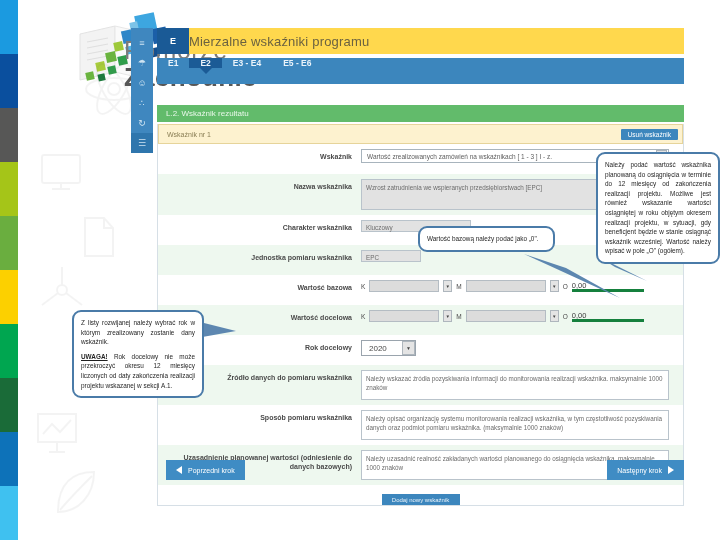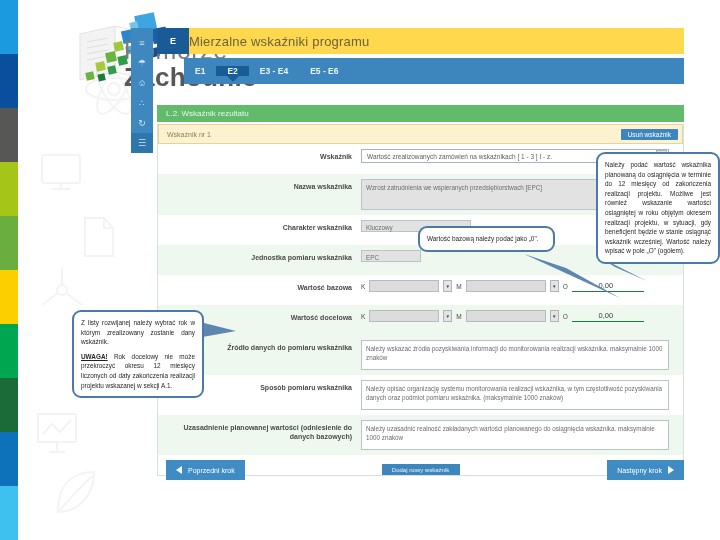--- a/index.html
+++ b/index.html
@@ -26,21 +26,21 @@
   .navstrip .ni.active{background:#2f76ad;}
 
   .app{position:absolute;left:157px;top:28px;width:527px;height:460px;}
 
   .titlebar{display:flex;height:26px;margin-bottom:4px;}
   .titlebar .badge{width:32px;background:#1a5a96;color:#fff;display:flex;align-items:center;
     justify-content:center;font-size:9px;font-weight:bold;}
   .titlebar .ttl{flex:1;background:#ffd84d;color:#6b6240;display:flex;align-items:center;
     font-size:13px;letter-spacing:.2px;}
 
-  .tabbar{height:26px;background:#3c86bd;display:flex;align-items:center;position:relative;margin-left:27px;}
+  .tabbar{height:26px;background:#3c86bd;display:flex;align-items:flex-start;position:relative;}
   .tab{display:flex;align-items:center;padding:0 11px;color:#eaf3fa;font-size:8.5px;font-weight:bold;}
   .tab.sel{background:#1b5b96;position:relative;}
   .tab.sel:after{content:"";position:absolute;left:50%;bottom:-6px;margin-left:-6px;
     border-left:6px solid transparent;border-right:6px solid transparent;border-top:6px solid #1b5b96;}
 
   .greenbar{margin-top:21px;height:17px;background:#62bb6b;color:#e8f7e9;font-size:8px;
     display:flex;align-items:center;padding-left:9px;}
 
   .panel{margin-top:2px;border:1px solid #d6dfe6;border-top:none;background:#fff;}
   .panelhead{background:#fdf2cf;border:1px solid #e6d49a;height:18px;display:flex;align-items:center;
@@ -63,21 +63,21 @@
     line-height:1.45;box-sizing:border-box;}
   .ta.wide{width:308px;height:31px;}
   .ta.small{width:110px;height:12px;padding:2px 4px;}
   .ta.tiny{width:60px;height:12px;padding:2px 4px;}
   .ta.white{background:#fff;border:1px solid #b9c3cb;color:#6c6c6c;}
   .ta.white.big{width:308px;height:30px;}
 
   .valrow{display:flex;align-items:center;gap:4px;font-size:6.5px;color:#4a4a4a;}
   .vbox{width:70px;height:12px;background:#dcdcdc;border:1px solid #b4bcc3;box-sizing:border-box;}
   .vbox2{width:80px;height:12px;background:#dcdcdc;border:1px solid #b4bcc3;box-sizing:border-box;}
-  .vnum{width:72px;height:12px;border-bottom:1px solid #15803d;text-align:center;font-size:7.5px;
+  .vnum{width:72px;height:12px;border-bottom:3px solid #15803d;text-align:left;font-size:7.5px;
     color:#3a3a3a;padding-right:4px;box-sizing:border-box;line-height:12px;}
   .mini-arrow{width:9px;height:12px;background:#e4e4e4;border:1px solid #aeb6bd;box-sizing:border-box;
     display:flex;align-items:center;justify-content:center;font-size:4.5px;color:#444;}
 
   .yearsel{width:55px;height:16px;border:1px solid #9aa4ad;background:#fff;display:flex;
     align-items:center;justify-content:space-between;padding-left:7px;font-size:8px;color:#4a4a4a;box-sizing:border-box;}
   .yearsel .arrow{height:14px;width:13px;}
 
   .addbtn{margin:9px auto 0;width:78px;height:11px;background:#3c86bd;color:#e9f2f9;font-size:6px;
     display:flex;align-items:center;justify-content:center;}
@@ -290,20 +290,29 @@
               <span class="vbox"></span>
               <span class="mini-arrow">▼</span>
               <span>M</span>
               <span class="vbox2"></span>
               <span class="mini-arrow">▼</span>
               <span>O</span>
               <span class="vnum">0,00</span>
             </div>
           </div>
         </div>
+        <div class="row">
+          <div class="lab">Rok docelowy</div>
+          <div class="fld">
+            <div class="yearsel">
+              <span>2020</span>
+              <span class="arrow">▼</span>
+            </div>
+          </div>
+        </div>
         <div class="row alt">
           <div class="lab">Źródło danych do pomiaru wskaźnika</div>
           <div class="fld">
             <div class="ta white big">Należy wskazać źródła pozyskiwania informacji do monitorowania realizacji wskaźnika. maksymalnie 1000 znaków</div>
           </div>
         </div>
         <div class="row">
           <div class="lab">Sposób pomiaru wskaźnika</div>
           <div class="fld">
             <div class="ta white big">Należy opisać organizację systemu monitorowania realizacji wskaźnika, w tym częstotliwość pozyskiwania danych oraz podmiot pomiaru wskaźnika. (maksymalnie 1000 znaków)</div>

